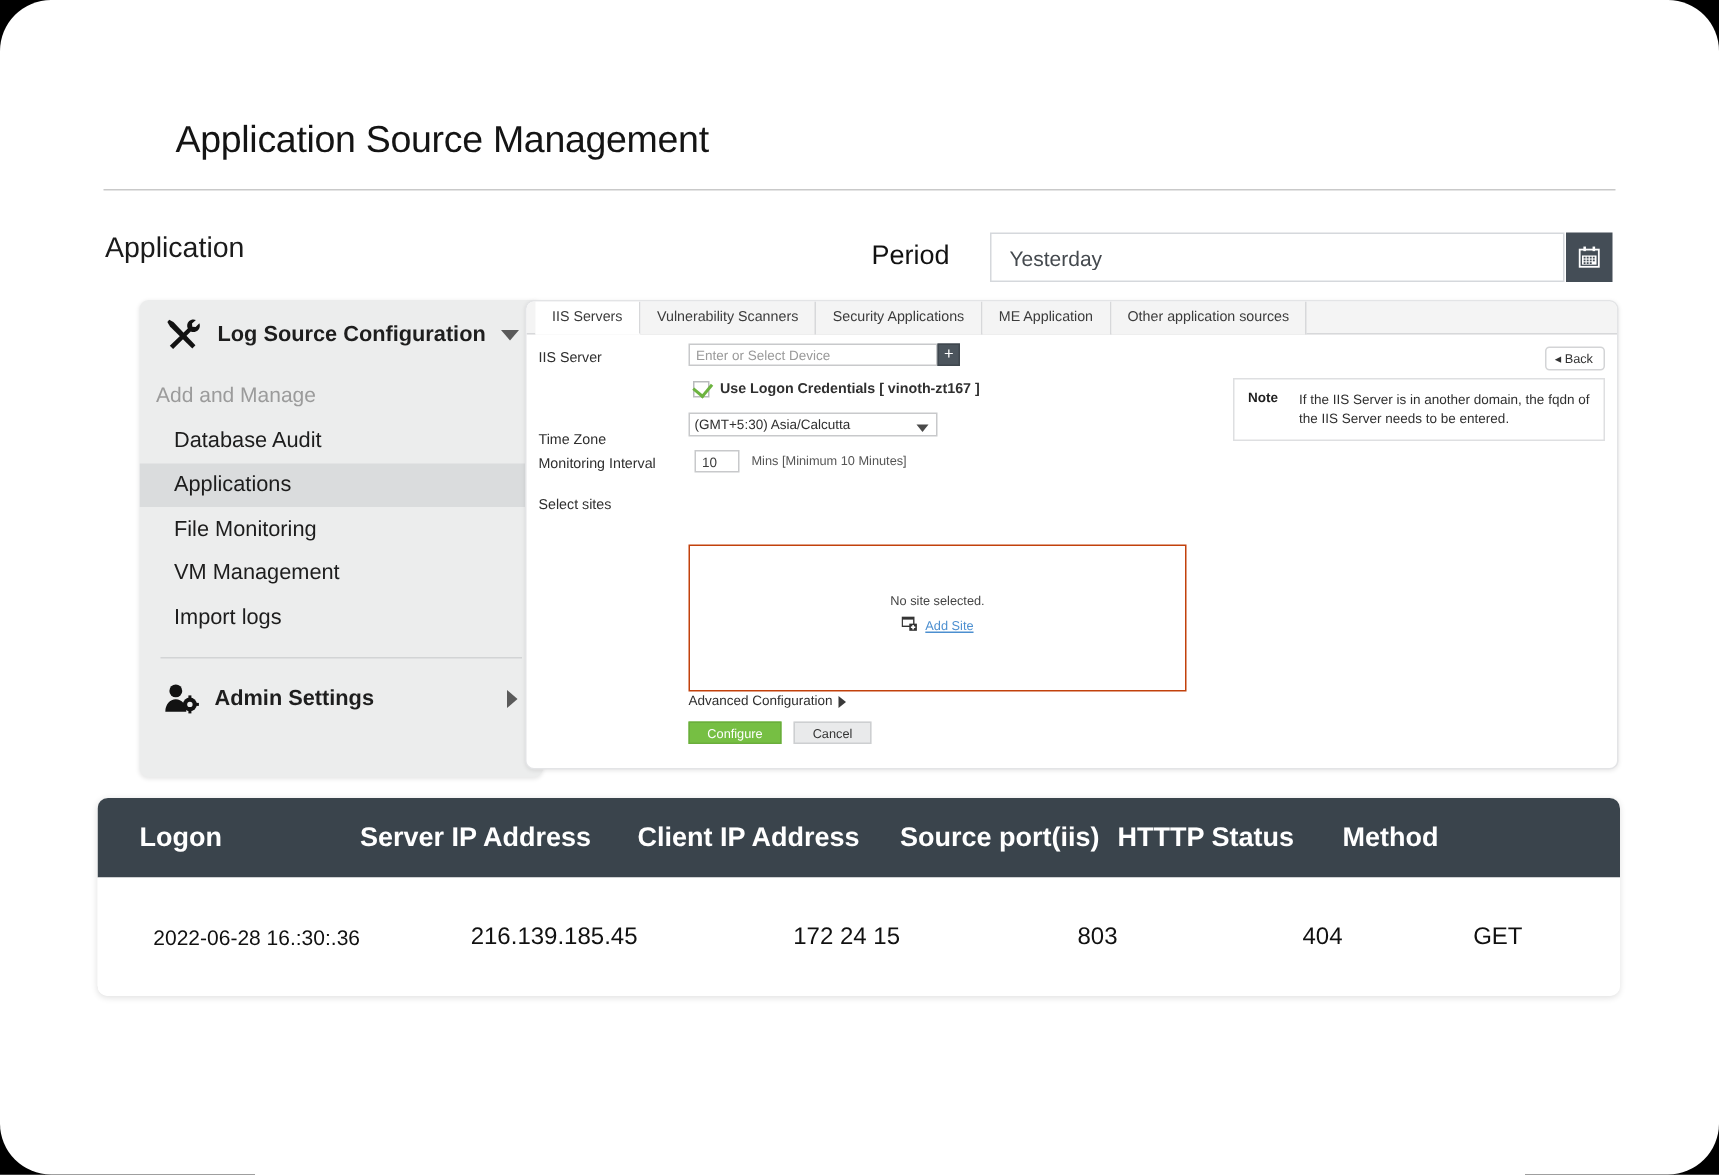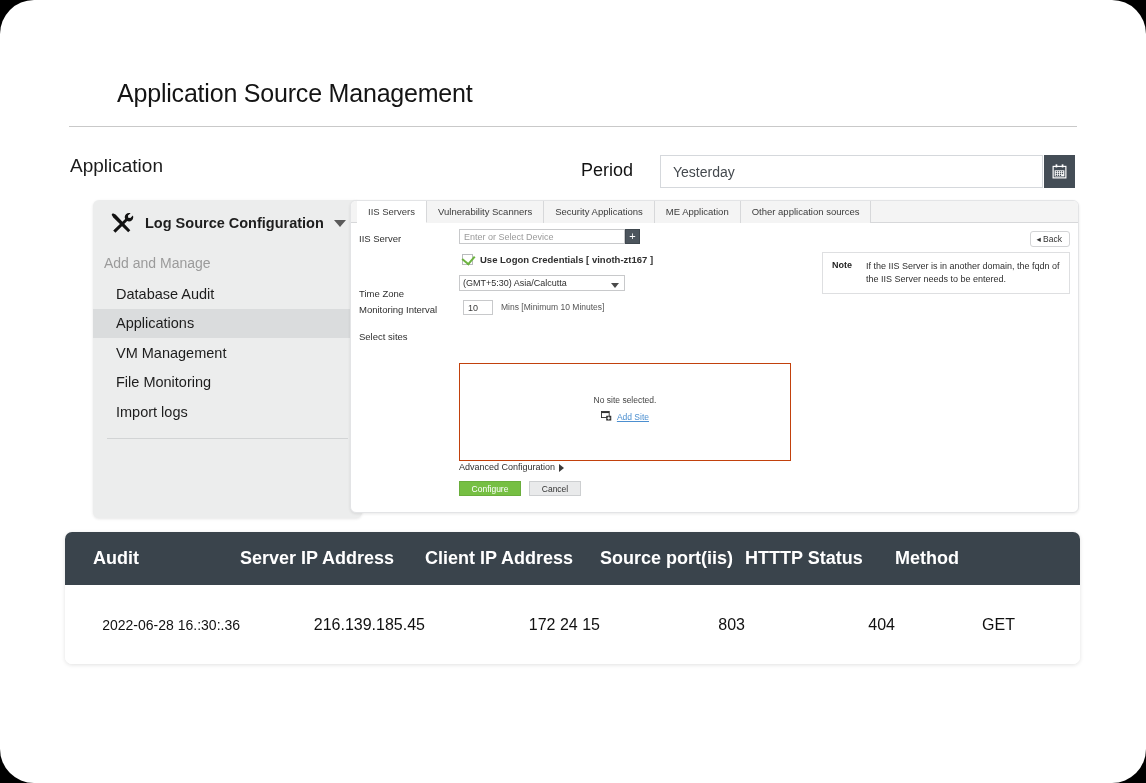--- a/index.html
+++ b/index.html
@@ -455,31 +455,47 @@
 
     <div class="sb-group-title">Add and Manage</div>
 
     <div class="sb-item">
       <span>Database Audit</span>
     </div>
     <div class="sb-item active">
       <span>Applications</span>
     </div>
     <div class="sb-item">
+      <span>File Monitoring</span>
+    </div>
+    <div class="sb-item">
       <span>VM Management</span>
-    </div>
-    <div class="sb-item">
-      <span>File Monitoring</span>
     </div>
     <div class="sb-item">
       <span>Import logs</span>
     </div>
 
     <div class="sb-divider"></div>
 
+    <div class="sb-footer">
+      <svg class="sb-footer-icon" viewBox="0 0 24 22">
+        <g fill="#121212">
+          <circle cx="8.2" cy="5.6" r="4.3"></circle>
+          <path d="M1.2 19.5 C1.2 14.6 4.3 11.2 8.2 11.2 C12.1 11.2 15.2 14.6 15.2 19.5 Z"></path>
+          <circle cx="17.6" cy="14.6" r="4.6"></circle>
+          <circle cx="17.6" cy="14.6" r="1.8" fill="#eceded"></circle>
+          <rect x="16.6" y="8.6" width="2" height="3"></rect>
+          <rect x="16.6" y="17.6" width="2" height="3"></rect>
+          <rect x="11.6" y="13.6" width="3" height="2"></rect>
+          <rect x="20.6" y="13.6" width="3" height="2"></rect>
+        </g>
+      </svg>
+      <span class="sb-footer-label">Admin Settings</span>
+      <span class="sb-caret-right"></span>
+    </div>
   </div>
 
   <div class="panel">
 
     <div class="tabs">
       <div class="tab active">IIS Servers</div>
       <div class="tab">Vulnerability Scanners</div>
       <div class="tab">Security Applications</div>
       <div class="tab">ME Application</div>
       <div class="tab">Other application sources</div>
@@ -534,21 +550,21 @@
       <div class="adv-conf">Advanced Configuration</div>
       <span class="adv-caret"></span>
 
       <button class="btn-configure">Configure</button>
       <button class="btn-cancel">Cancel</button>
     </div>
   </div>
 
   <div class="table-card">
     <div class="t-head">
-      <div class="c0">Audit</div>
+      <div class="c0">Logon</div>
       <div class="c1">Server IP Address</div>
       <div class="c2">Client IP Address</div>
       <div class="c3">Source port(iis)</div>
       <div class="c4">HTTTP Status</div>
       <div class="c5">Method</div>
     </div>
     <div class="t-row">
       <div class="c0">2022-06-28 16.:30:.36</div>
       <div class="c1">216.139.185.45</div>
       <div class="c2">172 24 15</div>

